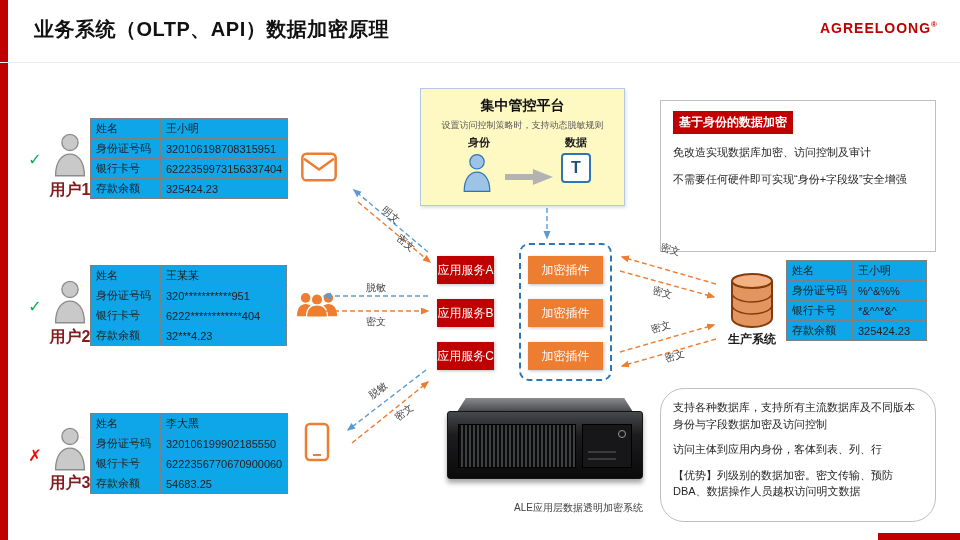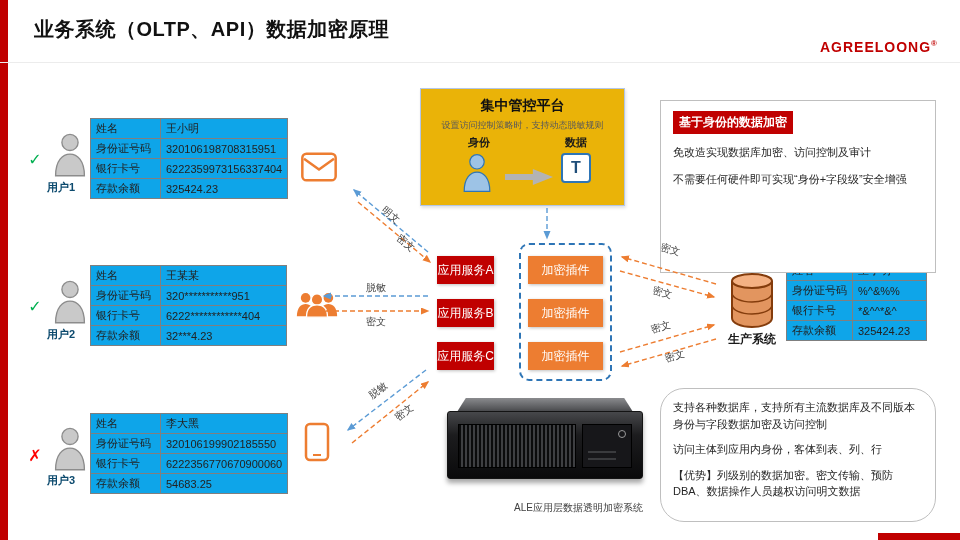--- a/index.html
+++ b/index.html
@@ -11,40 +11,40 @@
     overflow: hidden;
     color:#1a1a1a;
   }
   .abs { position:absolute; }
 
   
   .left-strip { left:0; top:0; width:8px; height:540px; background:#C00000; }
   .bottom-bar { left:878px; top:533px; width:82px; height:7px; background:#C00000; }
   .header-divider { left:0; top:62px; width:960px; height:1px; background:#ececec; }
   .page-title { left:34px; top:16px; font-size:20px; font-weight:bold; color:#111; letter-spacing:.5px; }
-  .brand { right:22px; top:20px; font-size:14px; font-weight:bold; color:#C00000; letter-spacing:1px;margin-top:19px; }
+  .brand { right:22px; top:20px; font-size:14px; font-weight:bold; color:#C00000; letter-spacing:1px; }
   .brand sup { font-size:8px; }
 
   
   .status-glyph { font-size:16px; font-weight:bold; width:18px; text-align:center; }
   .status-check { color:#00B050; }
   .status-x { color:#FF0000; }
-  .user-label { width:46px; font-size:11px; font-weight:bold; color:#0c4a6e; }
+  .user-label { width:46px; text-align:center; font-size:16px; font-weight:bold; color:#7f1d1d; }
 
   table.data-table { border-collapse:collapse; background:#0ea5e9; }
   table.data-table td { border:1px solid #7f7f7f; font-size:11px; padding:2px 5px; height:19px; white-space:nowrap; }
   table.data-table td.lbl { width:70px; color:#222; }
   table.data-table td.val { width:126px; color:#222; }
   table.prod-table td.lbl { width:62px; }
   table.prod-table td.val { width:74px; }
 
   
   .platform-box {
     left:420px; top:88px; width:205px; height:118px;
-    background:#eab308; border:1px solid #B4C7E7; box-shadow:1px 2px 3px rgba(0,0,0,.12);
+    background:#fef9c3; border:1px solid #B4C7E7; box-shadow:1px 2px 3px rgba(0,0,0,.12);
   }
   .platform-title { margin-top:8px; text-align:center; font-size:14px; font-weight:bold; color:#111; }
   .platform-sub { margin-top:4px; text-align:center; font-size:9px; color:#595959; }
   .identity-label { left:30px; top:46px; width:56px; text-align:center; font-size:11px; font-weight:bold; }
   .data-label { left:132px; top:46px; width:46px; text-align:center; font-size:11px; font-weight:bold; }
   .gray-arrow {
     left:84px; top:80px; width:48px; height:16px; background:#b3b3b3;
     clip-path:polygon(0 32%, 58% 32%, 58% 0, 100% 50%, 58% 100%, 58% 68%, 0 68%);
   }
   .t-icon {
@@ -68,21 +68,21 @@
   .plugin-dashed {
     left:519px; top:243px; width:93px; height:138px;
     border:2px dashed #2E75B6; border-radius:10px;
   }
 
   
   .prod-label { left:710px; top:331px; width:84px; text-align:center; font-size:12px; font-weight:bold; }
 
   
   .info-box { width:276px; border:1px solid #BFBFBF; background:#fff; padding:10px 12px; }
-  .info-top { left:660px; top:100px; height:173px; }
+  .info-top { left:660px; top:100px; height:152px; }
   .info-bottom { left:660px; top:388px; height:134px;border-radius:24px; }
   .info-title { display:inline-block; background:#C00000; color:#fff; font-size:12px; font-weight:bold; padding:3px 6px; }
   .info-line { font-size:11px; line-height:1.5; color:#262626; margin-top:10px; }
   .info-bottom .info-line { margin-top:0; margin-bottom:9px; }
 
   
   .server { left:447px; top:398px; width:196px; height:92px; }
   .server-top { position:absolute; left:10px; top:0; width:176px; height:14px;
     background:linear-gradient(#8a8b8e,#46474a); clip-path:polygon(5% 0,95% 0,100% 100%,0 100%); }
   .server-face { position:absolute; left:0; top:13px; width:196px; height:68px;

